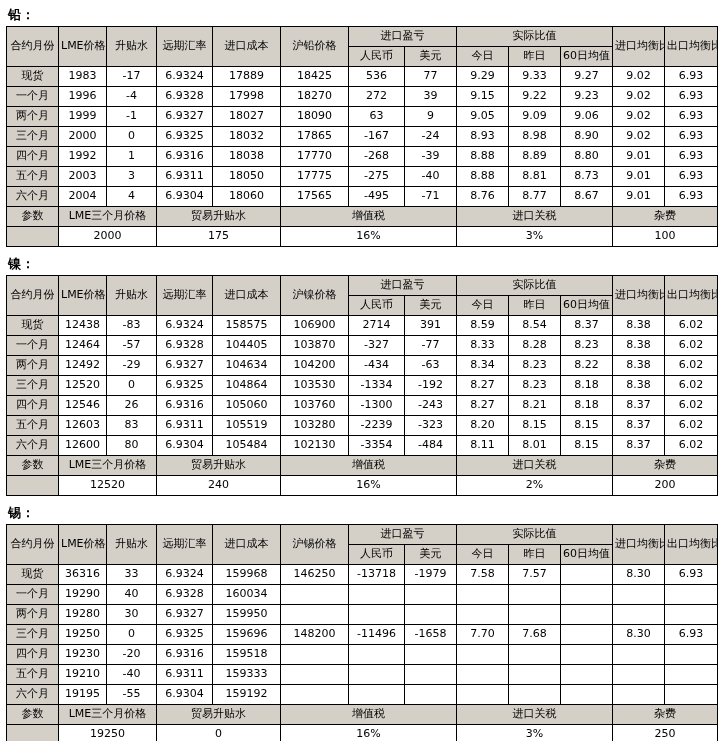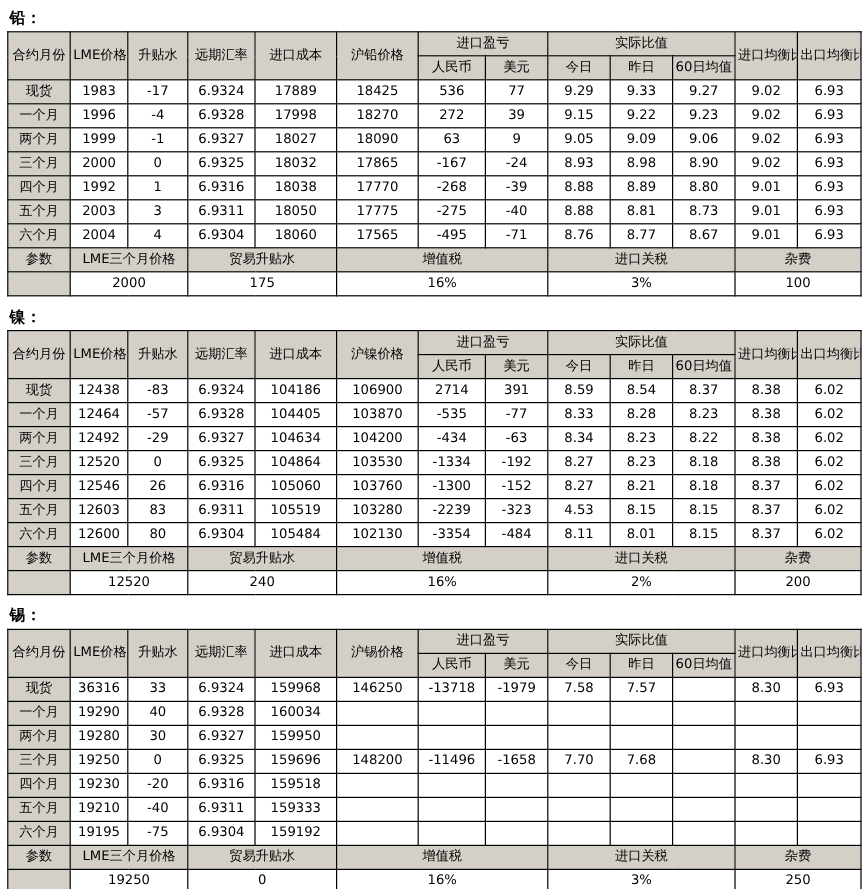--- a/index.html
+++ b/index.html
@@ -286,38 +286,38 @@
               <td>昨日</td>
               <td class="hdr-2line">60日均值</td>
             </tr>
           </thead>
           <tbody>
             <tr>
               <td class="rowlabel">现货</td>
               <td>12438</td>
               <td>-83</td>
               <td>6.9324</td>
-              <td>104186</td>
+              <td>158575</td>
               <td>106900</td>
               <td>2714</td>
               <td>391</td>
               <td>8.59</td>
               <td>8.54</td>
               <td>8.37</td>
               <td>8.38</td>
               <td>6.02</td>
             </tr>
             <tr>
               <td class="rowlabel">一个月</td>
               <td>12464</td>
               <td>-57</td>
               <td>6.9328</td>
               <td>104405</td>
               <td>103870</td>
-              <td>-535</td>
+              <td>-327</td>
               <td>-77</td>
               <td>8.33</td>
               <td>8.28</td>
               <td>8.23</td>
               <td>8.38</td>
               <td>6.02</td>
             </tr>
             <tr>
               <td class="rowlabel">两个月</td>
               <td>12492</td>
@@ -349,37 +349,37 @@
               <td>6.02</td>
             </tr>
             <tr>
               <td class="rowlabel">四个月</td>
               <td>12546</td>
               <td>26</td>
               <td>6.9316</td>
               <td>105060</td>
               <td>103760</td>
               <td>-1300</td>
-              <td>-152</td>
+              <td>-243</td>
               <td>8.27</td>
               <td>8.21</td>
               <td>8.18</td>
               <td>8.37</td>
               <td>6.02</td>
             </tr>
             <tr>
               <td class="rowlabel">五个月</td>
               <td>12603</td>
               <td>83</td>
               <td>6.9311</td>
               <td>105519</td>
               <td>103280</td>
               <td>-2239</td>
               <td>-323</td>
-              <td>4.53</td>
+              <td>8.20</td>
               <td>8.15</td>
               <td>8.15</td>
               <td>8.37</td>
               <td>6.02</td>
             </tr>
             <tr>
               <td class="rowlabel">六个月</td>
               <td>12600</td>
               <td>80</td>
               <td>6.9304</td>
@@ -538,21 +538,21 @@
               <td></td>
               <td></td>
               <td></td>
               <td></td>
               <td></td>
               <td></td>
             </tr>
             <tr>
               <td class="rowlabel">六个月</td>
               <td>19195</td>
-              <td>-75</td>
+              <td>-55</td>
               <td>6.9304</td>
               <td>159192</td>
               <td></td>
               <td></td>
               <td></td>
               <td></td>
               <td></td>
               <td></td>
               <td></td>
               <td></td>

